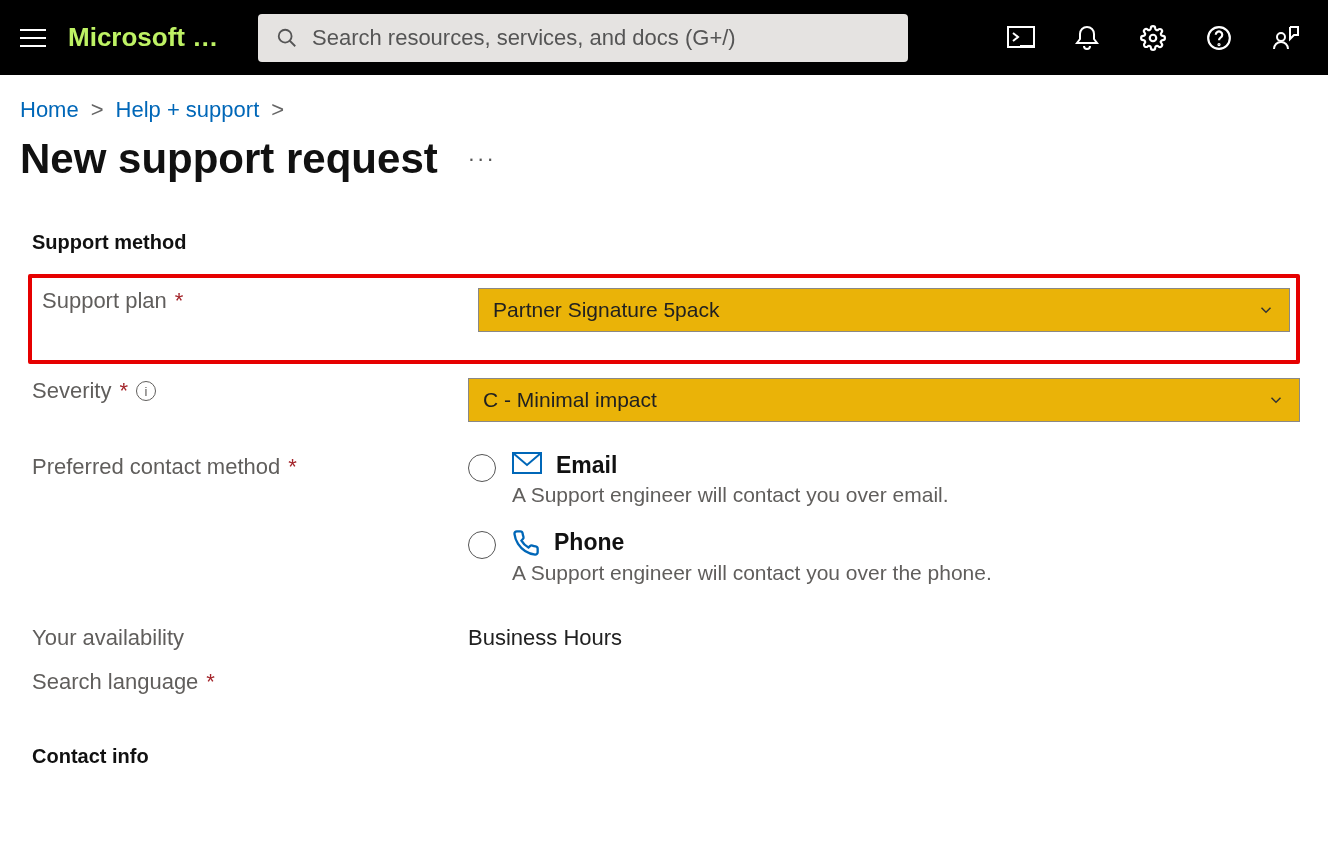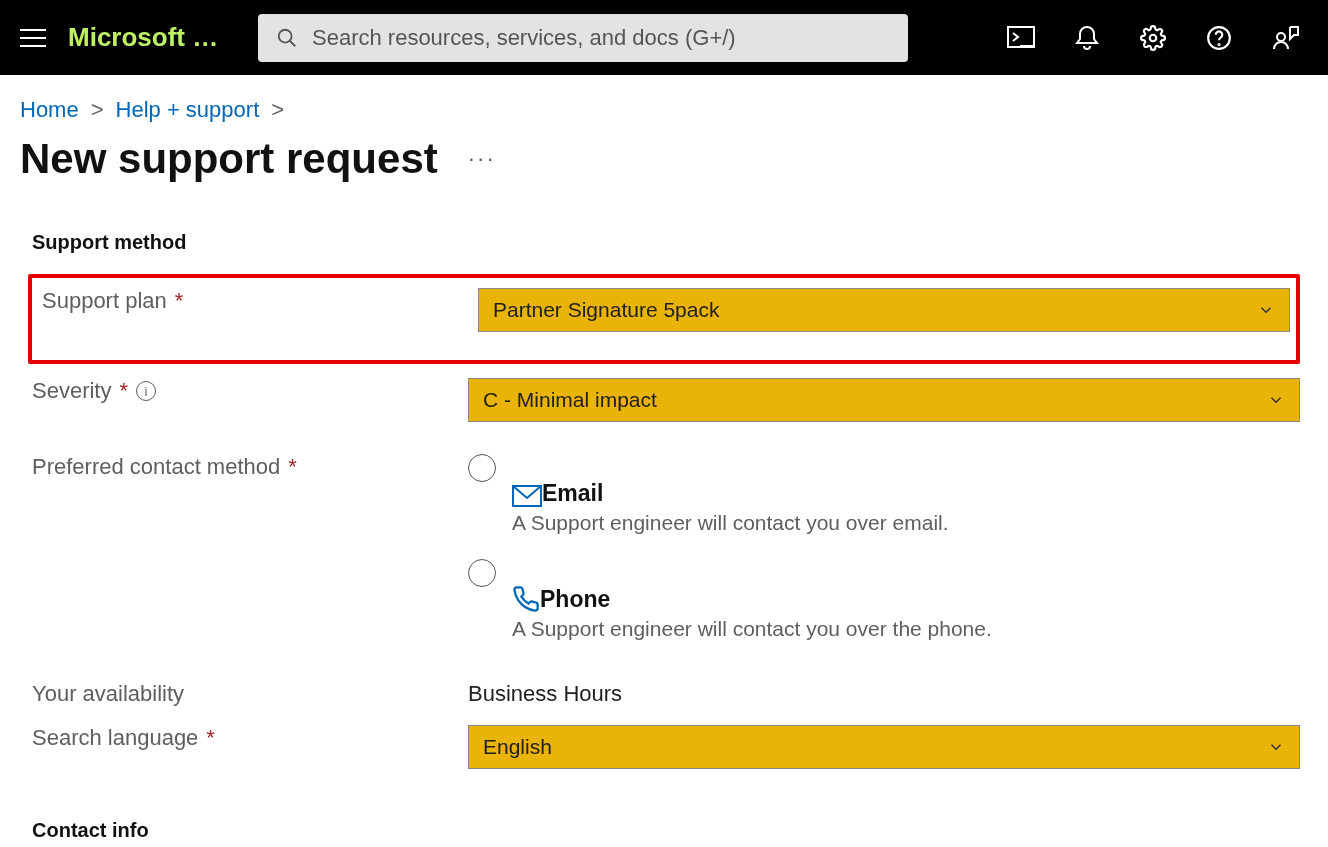--- a/index.html
+++ b/index.html
@@ -88,21 +88,21 @@
     color:#212121;
     background:#eab308;
     cursor:pointer;
   }
   .chevron { width:18px; height:18px;}
   .static-value { font-size:22px; color:#212121; }
   .radio-group { display:flex; flex-direction:column; gap:22px; padding-top:4px;}
   .radio-item { display:flex; align-items:flex-start; gap:16px;}
   .radio-circle { width:28px; height:28px; border:1.5px solid #555; border-radius:50%; margin-top:2px; flex-shrink:0; cursor:pointer;}
   .radio-body { display:flex; flex-direction:column; gap:4px;}
-  .radio-head { display:flex; align-items:flex-end; margin-top:28px;}
+  .radio-head { display:flex; align-items:flex-start; gap:14px;}
   .radio-title { font-size:23px; font-weight:700; color:#111;}
   .radio-desc { font-size:21px; color:#605e5c;}
   .icon-blue svg { stroke:#0067b8; fill:none;}
   .form-row.tall { align-items:flex-start; }
 </style>
 </head>
 <body>
 
 <div class="topbar">
   <div class="hamburger">
@@ -254,25 +254,17 @@
     <div class="form-control">
       <span class="static-value">Business Hours</span>
     </div>
   </div>
 
   <div class="form-row" style="margin-top:18px;">
     <div class="form-label">
       <span>Search language</span>
       <span class="req">*</span>
     </div>
-    <div class="form-control">
-      <div class="select">
-        <span>English</span>
-        <svg class="chevron" viewBox="0 0 24 24" fill="none" stroke="#333" stroke-width="2">
-            <polyline points="6 9 12 15 18 9"></polyline>
-          </svg>
-      </div>
-    </div>
   </div>
 
   <div class="section-head" style="margin-top:50px;">Contact info</div>
 
 </div>
 
 </body></html>

